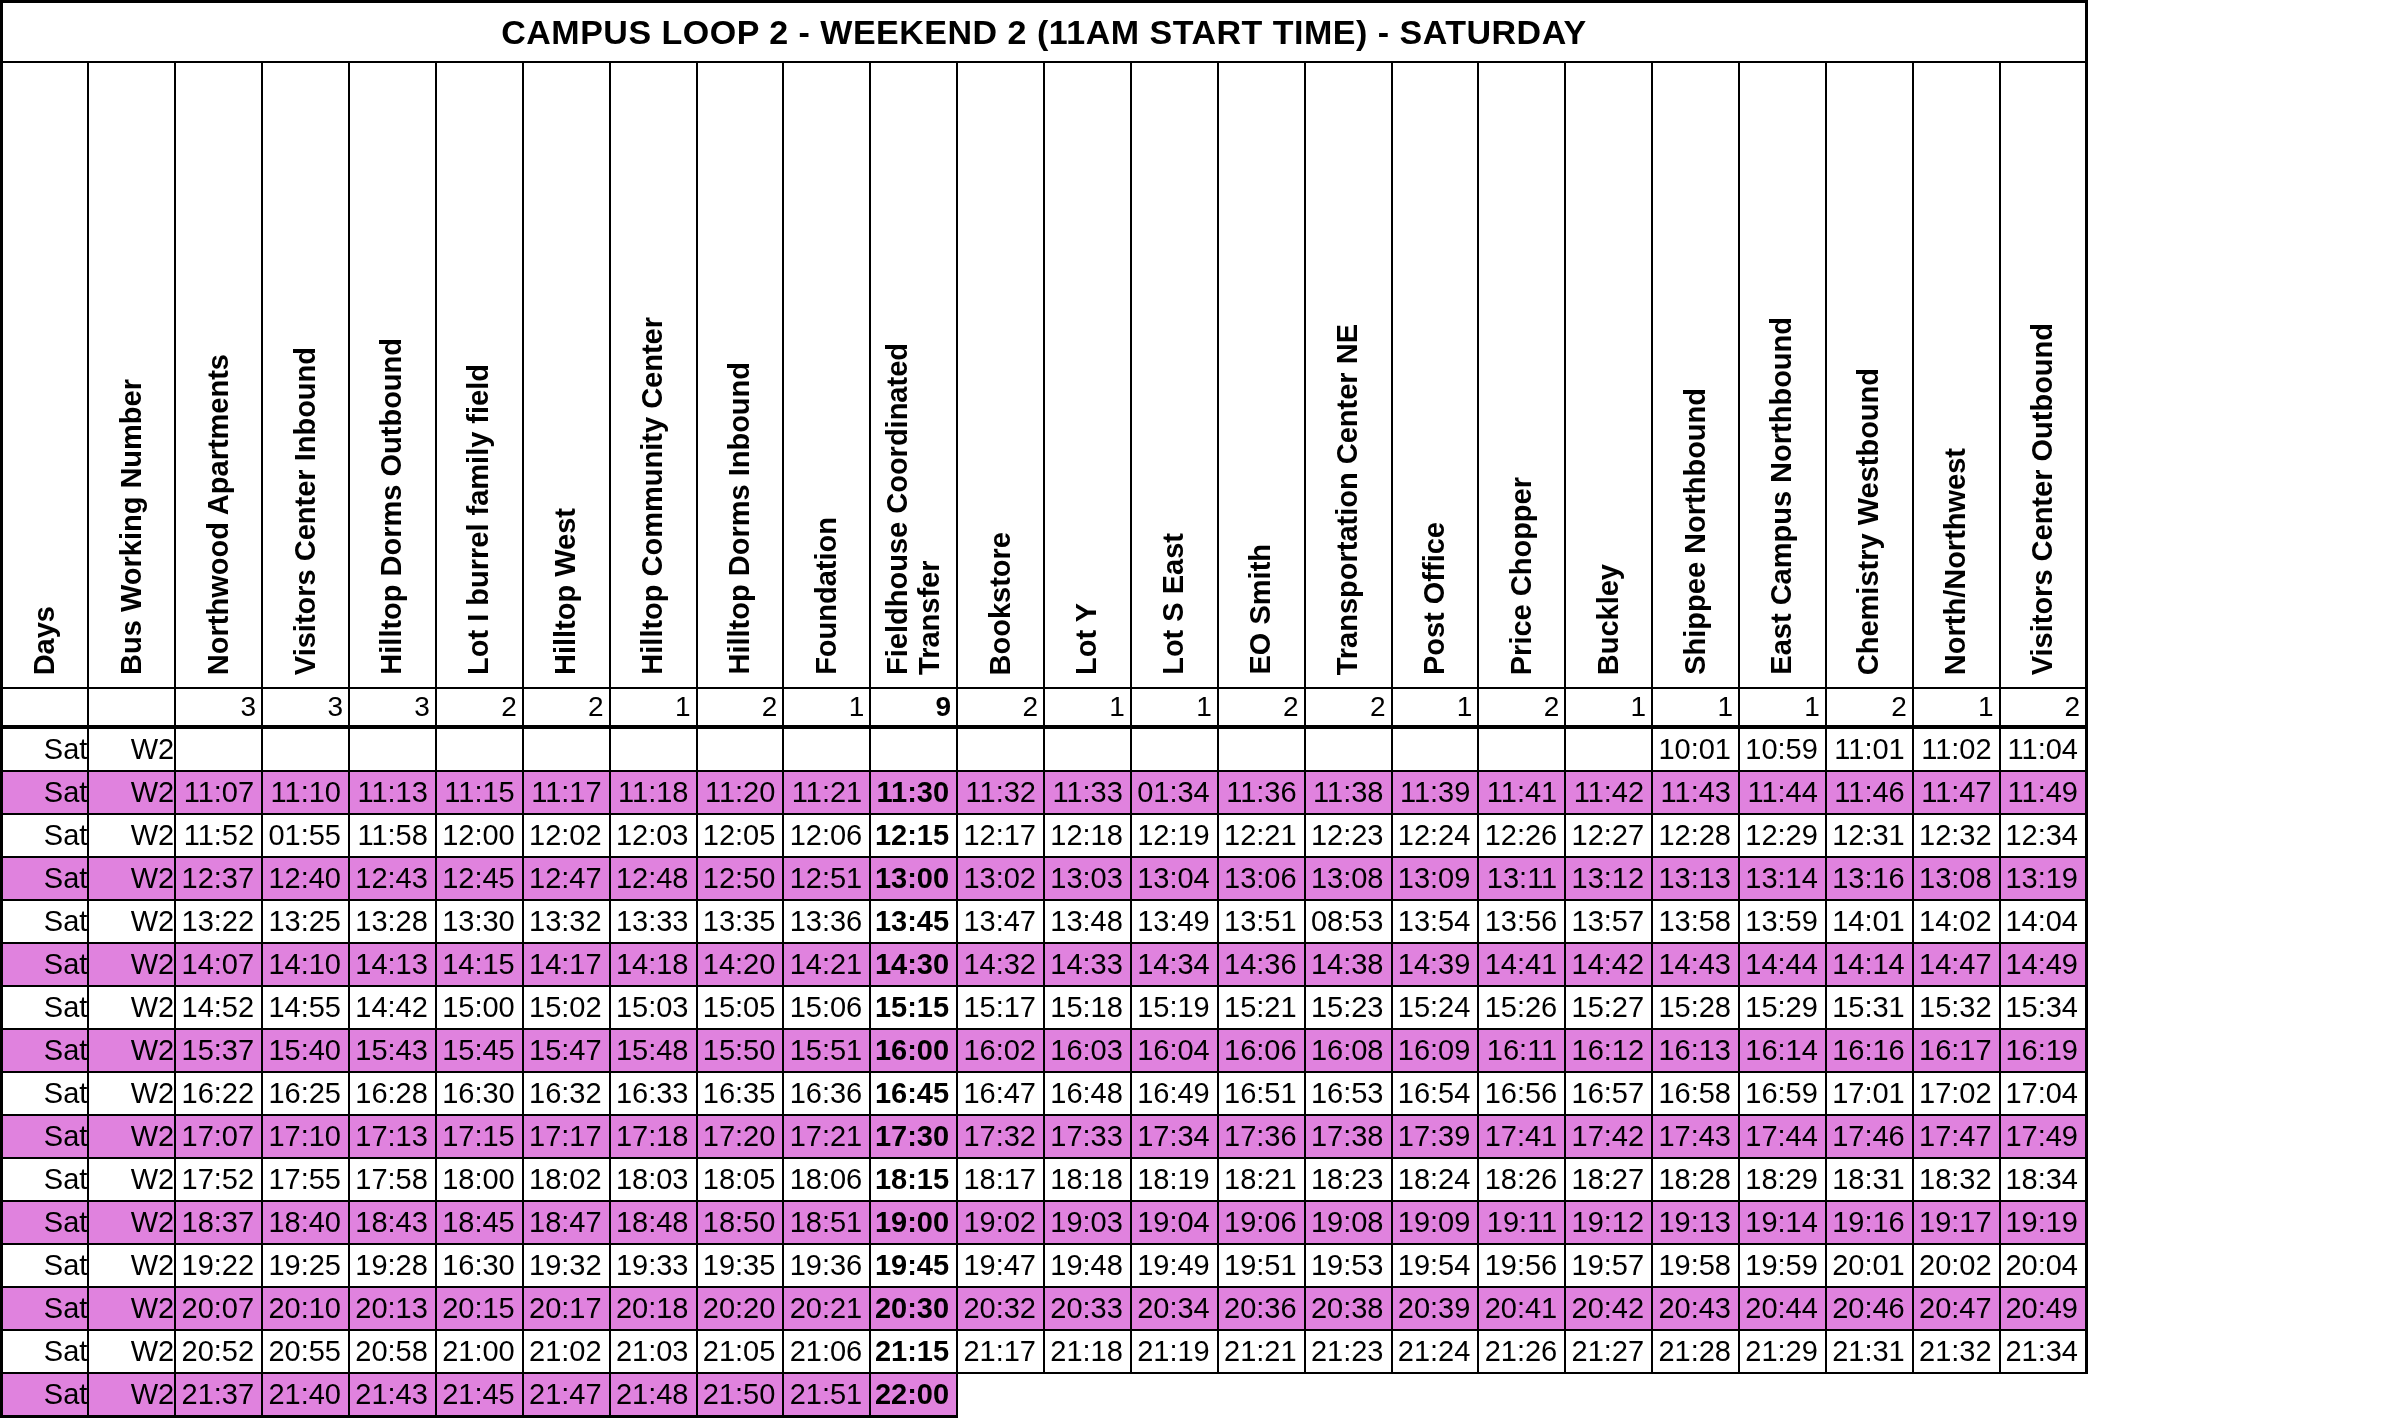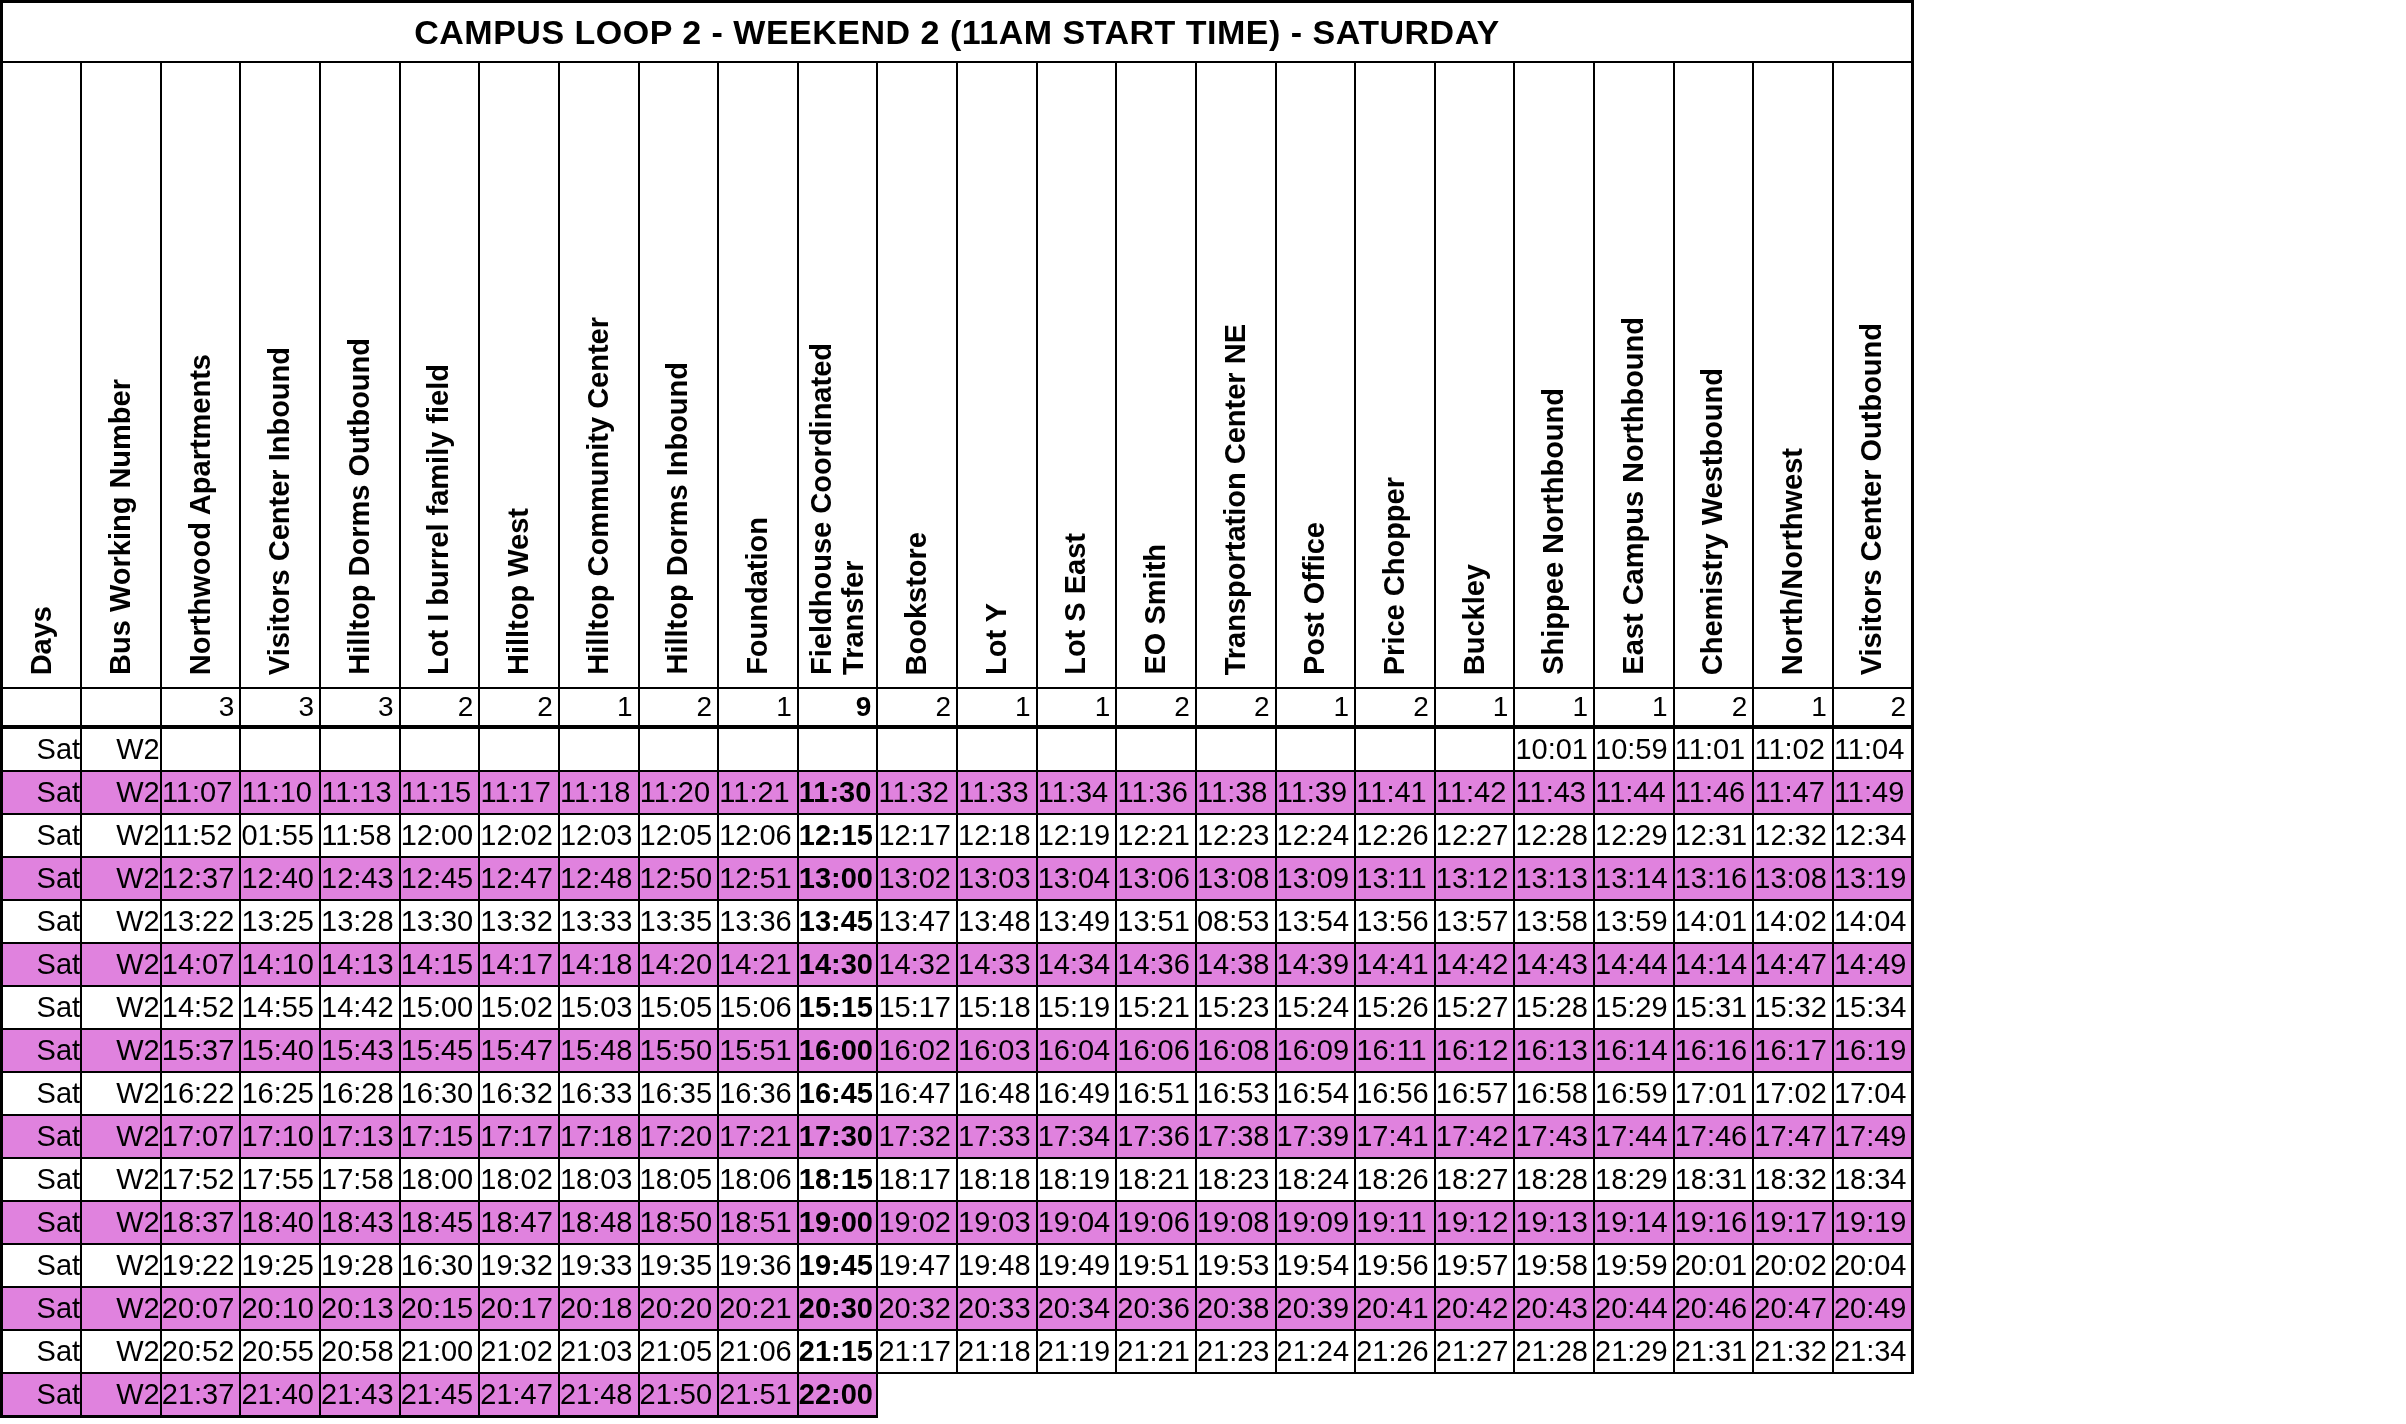--- a/index.html
+++ b/index.html
@@ -1,17 +1,17 @@
 <!DOCTYPE html>
 <html><head>
 <meta charset="utf-8">
 <style>
   html,body{margin:0;padding:0;background:#fff;}
   body{width:2406px;height:1424px;font-family:"Liberation Sans",sans-serif;color:#000;}
-  table{border-collapse:collapse;table-layout:fixed;width:1914px;}
+  table{border-collapse:collapse;table-layout:fixed;width:2088px;}
   td{border:2px solid #000;padding:0;overflow:hidden;}
   
   .ol{border-left-width:3px;}
   .or{border-right-width:3px;}
   .ot{border-top-width:3px;}
   .title-cell{height:58px;text-align:center;vertical-align:middle;
     font-size:34px;font-weight:bold;letter-spacing:.5px;}
   .header-cell{height:616px;vertical-align:bottom;text-align:center;padding-bottom:8px;}
   .rot{display:inline-block;writing-mode:vertical-rl;transform:rotate(180deg);
     font-weight:bold;font-size:29px;line-height:1.1;white-space:pre-line;text-align:left;}
@@ -119,21 +119,21 @@
         <td class="data-cell time-cell pink">11:10</td>
         <td class="data-cell time-cell pink">11:13</td>
         <td class="data-cell time-cell pink">11:15</td>
         <td class="data-cell time-cell pink">11:17</td>
         <td class="data-cell time-cell pink">11:18</td>
         <td class="data-cell time-cell pink">11:20</td>
         <td class="data-cell time-cell pink">11:21</td>
         <td class="data-cell time-cell bold-col pink">11:30</td>
         <td class="data-cell time-cell pink">11:32</td>
         <td class="data-cell time-cell pink">11:33</td>
-        <td class="data-cell time-cell pink">11:34</td>
+        <td class="data-cell time-cell pink">01:34</td>
         <td class="data-cell time-cell pink">11:36</td>
         <td class="data-cell time-cell pink">11:38</td>
         <td class="data-cell time-cell pink">11:39</td>
         <td class="data-cell time-cell pink">11:41</td>
         <td class="data-cell time-cell pink">11:42</td>
         <td class="data-cell time-cell pink">11:43</td>
         <td class="data-cell time-cell pink">11:44</td>
         <td class="data-cell time-cell pink">11:46</td>
         <td class="data-cell time-cell pink">11:47</td>
         <td class="data-cell time-cell pink or">11:49</td>

